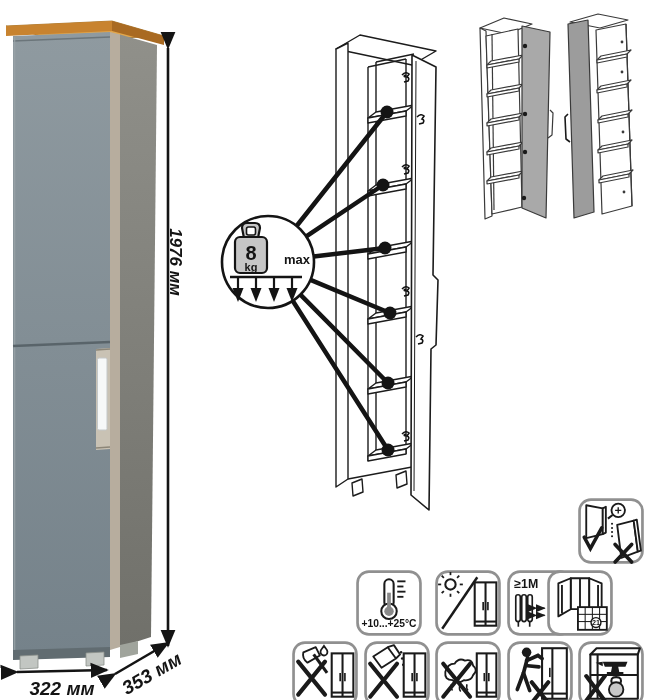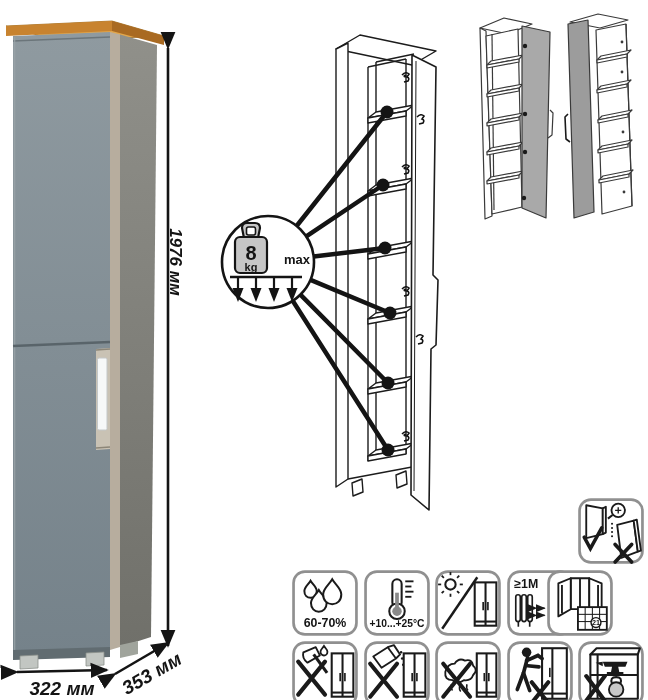--- a/index.html
+++ b/index.html
@@ -250,33 +250,22 @@
         <circle cx="33" cy="25" r="1"></circle>
           <circle cx="33" cy="29" r="1"></circle>
           <circle cx="33" cy="33" r="1"></circle>
           <circle cx="33" cy="37" r="1"></circle>
       </g>
       <path d="M6,38 L12,49 L23,29" stroke="#1a1a1a" stroke-width="3.4" fill="none" stroke-linecap="round"></path>
       <path d="M36,45 L52,62 M52,45 L36,62" stroke="#1a1a1a" stroke-width="3.6" stroke-linecap="round"></path>
     </svg>
   </div>
 
-  <div class="icon" style="left:292px;top:561px">
-    <svg viewBox="0 0 64 64">
-      <rect x="1.5" y="1.5" width="61" height="61" rx="11" fill="#fff" stroke="#909090" stroke-width="2.6"></rect>
-      <g stroke="#1a1a1a" stroke-width="2" fill="#fff">
-        <path transform="translate(18,18) scale(0.75)" vector-effect="non-scaling-stroke" d="M0,-10 C2.8,-5.2 8,-1.8 8,3.2 C8,8.8 4.4,12 0,12 C-4.4,12 -8,8.8 -8,3.2 C-8,-1.8 -2.8,-5.2 0,-10 Z"></path>
-        <path transform="translate(26,29) scale(0.95)" vector-effect="non-scaling-stroke" d="M0,-10 C2.8,-5.2 8,-1.8 8,3.2 C8,8.8 4.4,12 0,12 C-4.4,12 -8,8.8 -8,3.2 C-8,-1.8 -2.8,-5.2 0,-10 Z"></path>
-        <path transform="translate(39,20) scale(1.1)" vector-effect="non-scaling-stroke" d="M0,-10 C2.8,-5.2 8,-1.8 8,3.2 C8,8.8 4.4,12 0,12 C-4.4,12 -8,8.8 -8,3.2 C-8,-1.8 -2.8,-5.2 0,-10 Z"></path>
-      </g>
-      <text class="badge" x="32" y="55" text-anchor="middle" font-size="12">60-70%</text>
-    </svg>
-  </div>
-
-  <div class="icon" style="left:364px;top:561px">
+
+  <div class="icon" style="left:356px;top:561px">
     <svg viewBox="0 0 64 64">
       <rect x="1.5" y="1.5" width="61" height="61" rx="11" fill="#fff" stroke="#909090" stroke-width="2.6"></rect>
       <g stroke="#1a1a1a" fill="#fff">
         <rect x="27.5" y="9" width="9" height="27" rx="4.5" stroke-width="2"></rect>
         <circle cx="32" cy="40" r="7.5" stroke-width="2"></circle>
       </g>
       <circle cx="32" cy="40" r="4.6" fill="#8a8a8a"></circle>
       <rect x="30.2" y="22" width="3.6" height="17" fill="#8a8a8a"></rect>
       <g stroke="#1a1a1a" stroke-width="1.8">
         <line x1="40" y1="11" x2="48" y2="11"></line>

